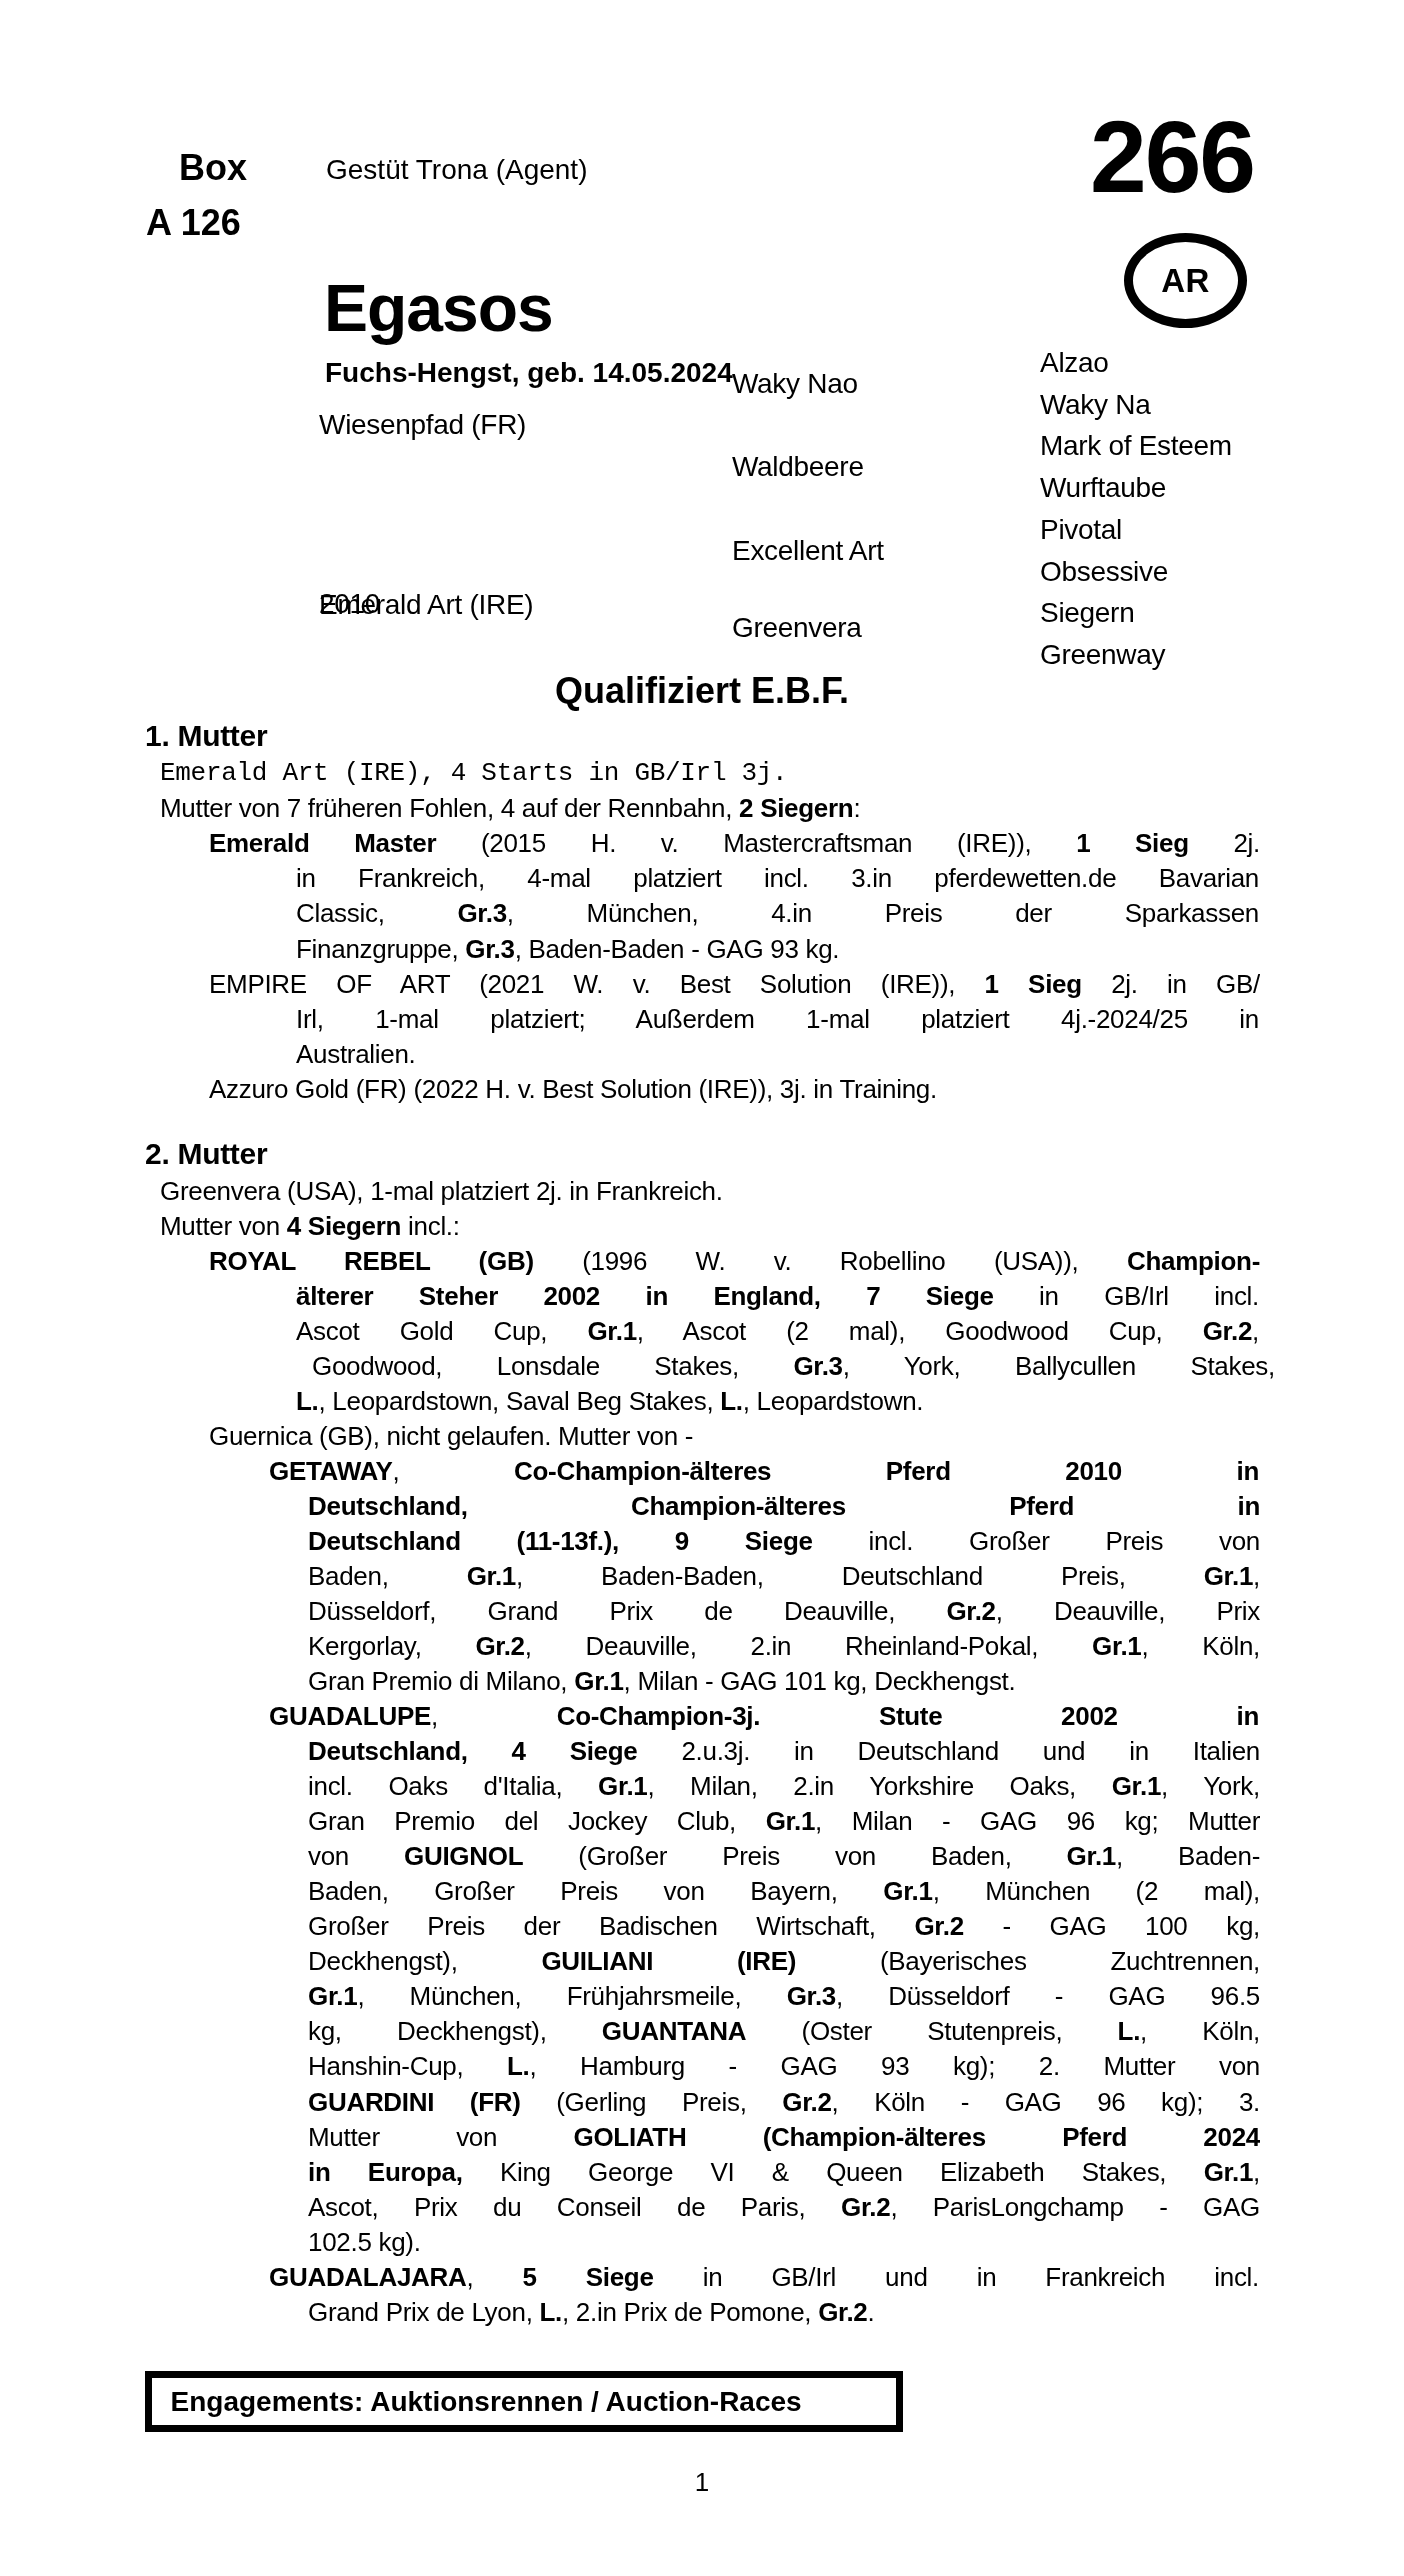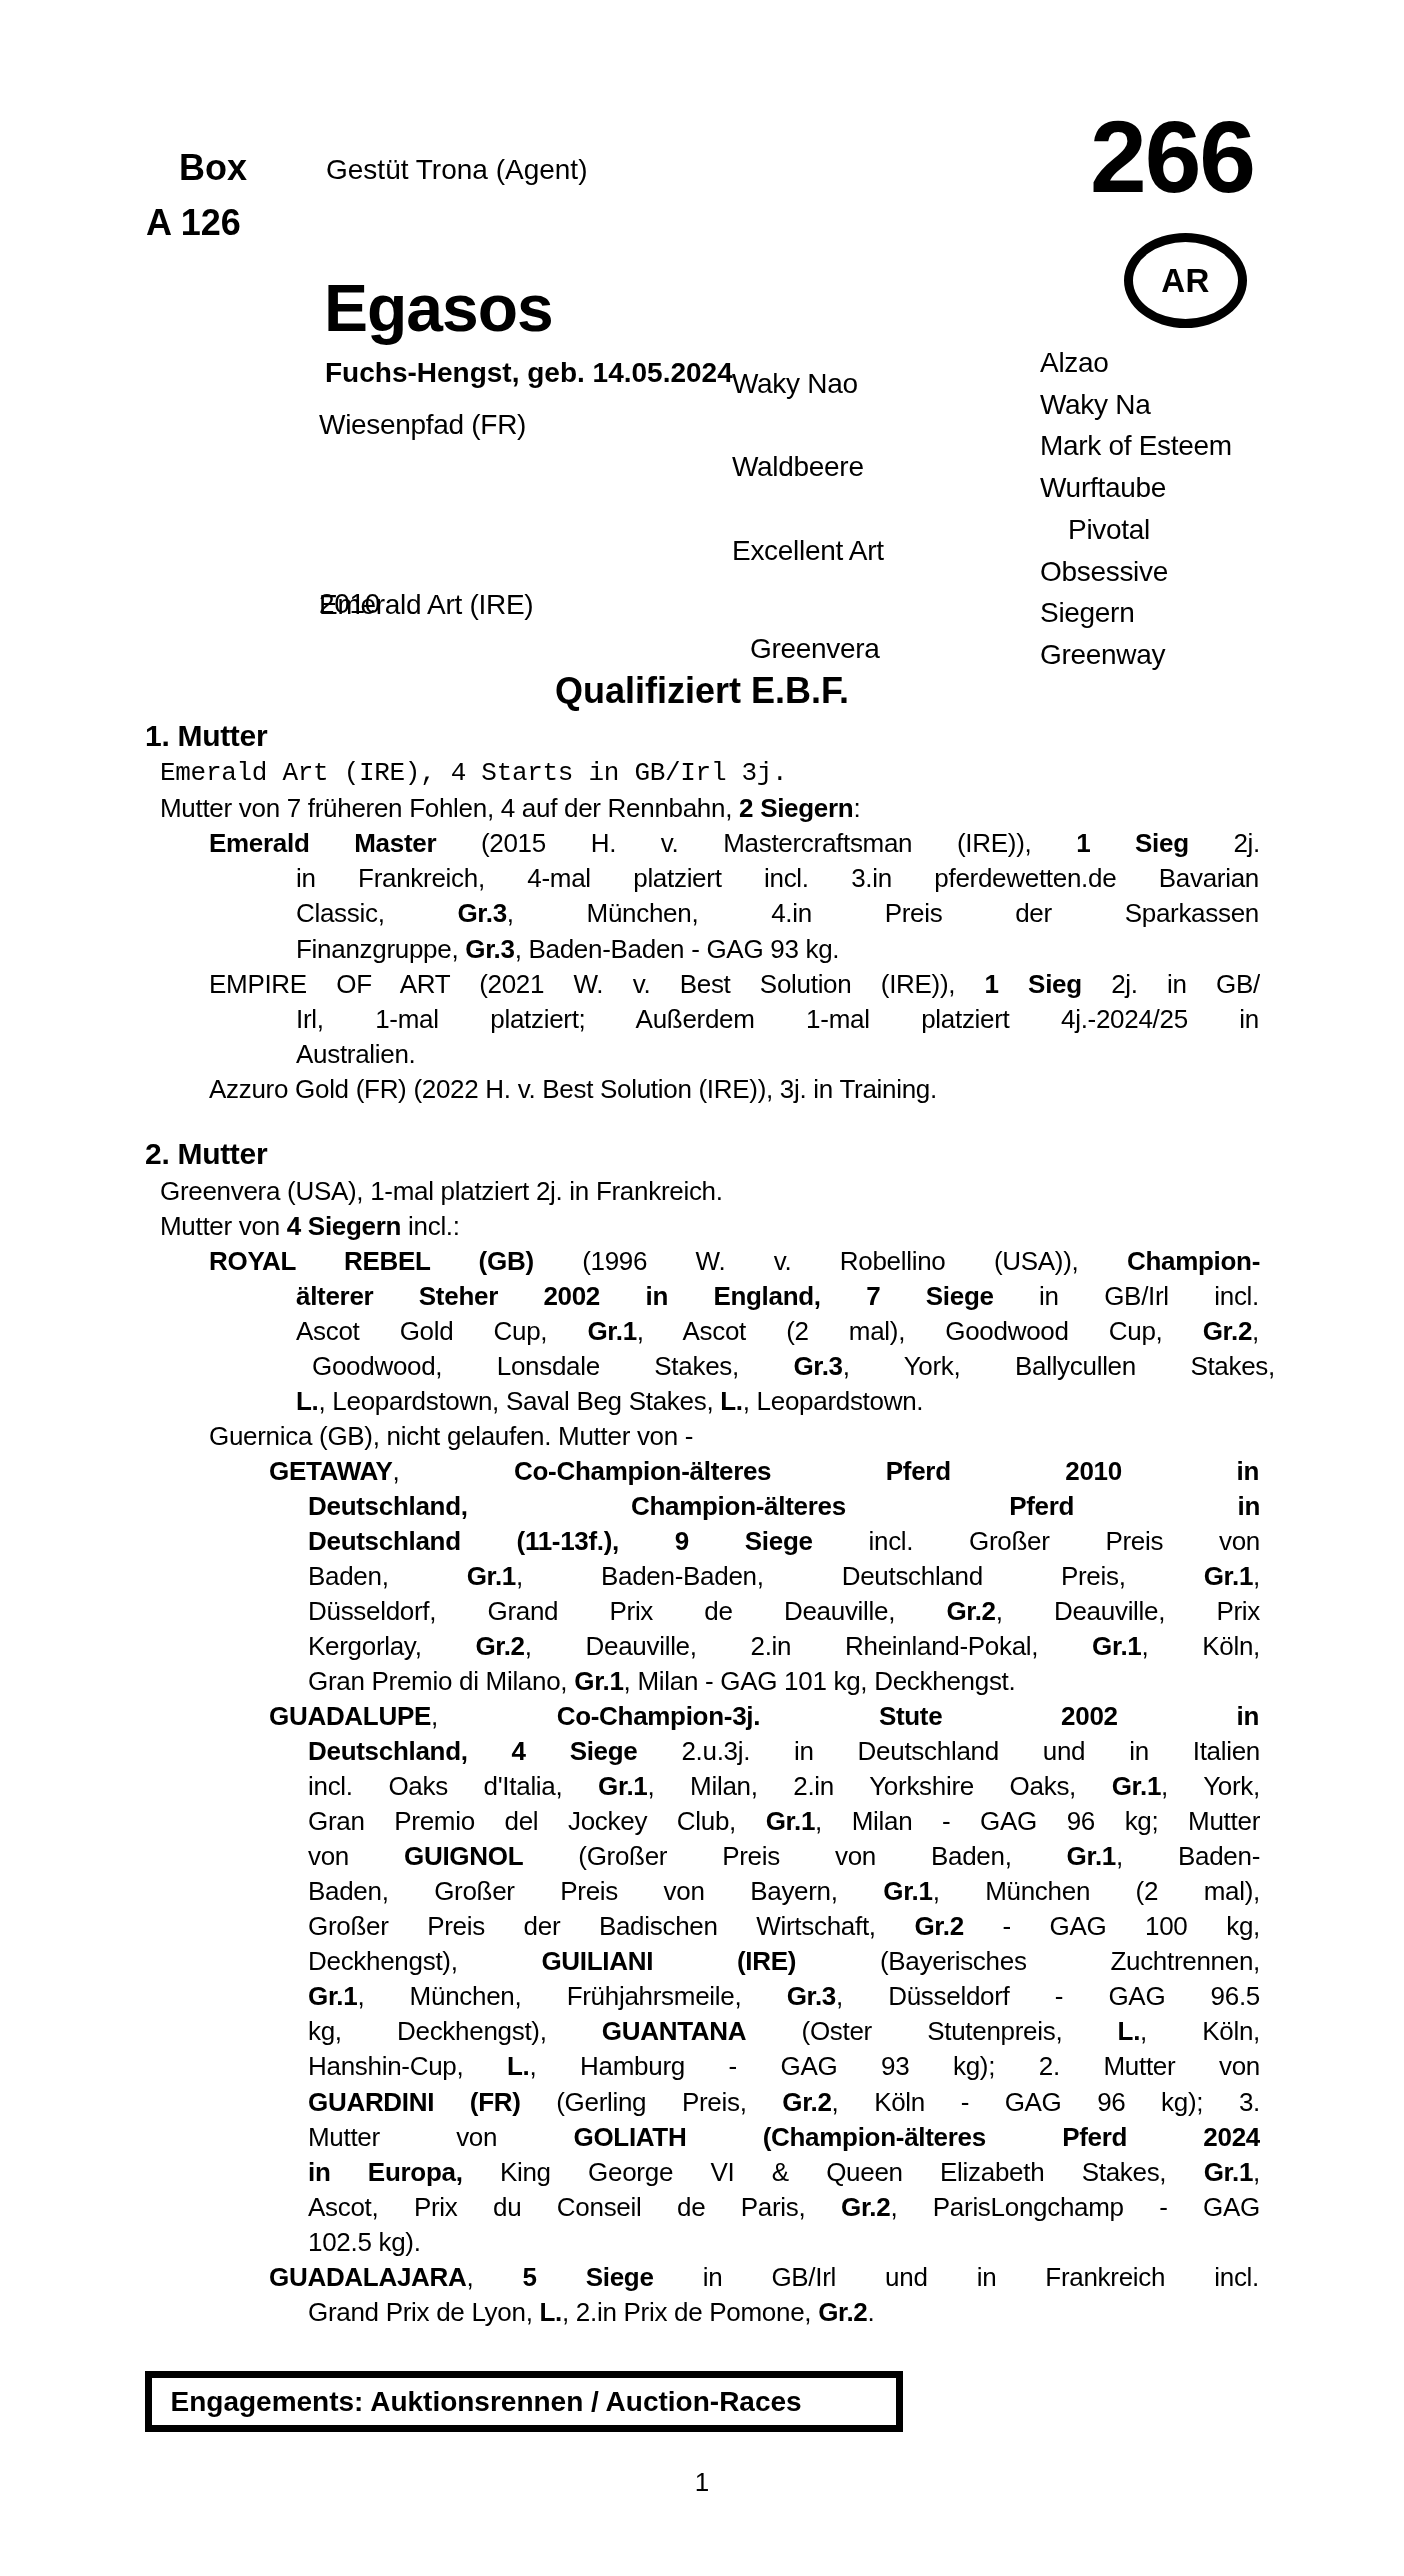--- a/index.html
+++ b/index.html
@@ -46,26 +46,26 @@
   <div class="abs horse">Egasos</div>
   <div class="abs desc">Fuchs-Hengst, geb. 14.05.2024</div>
 
   <div class="abs ped" id="pedigree">
       <div class="ped-line" style="left: 319px; top: 62px;">Wiesenpfad (FR)</div>
       <div class="ped-line" style="left: 319px; top: 206px; margin-top: 36px;">Emerald Art (IRE)</div>
       <div class="ped-line" style="left: 319px; top: 241px;">2010</div>
       <div class="ped-line" style="left: 732px; top: 20.6px;">Waky Nao</div>
       <div class="ped-line" style="left: 732px; top: 104px;">Waldbeere</div>
       <div class="ped-line" style="left: 732px; top: 188px;">Excellent Art</div>
-      <div class="ped-line" style="left: 732px; top: 286px; margin-left: 18px;">Greenvera</div>
+      <div class="ped-line" style="left: 732px; top: 265px;">Greenvera</div>
       <div class="ped-line" style="left: 1040px; top: 0px;">Alzao</div>
       <div class="ped-line" style="left: 1040px; top: 42px;">Waky Na</div>
       <div class="ped-line" style="left: 1040px; top: 83px;">Mark of Esteem</div>
       <div class="ped-line" style="left: 1040px; top: 125px;">Wurftaube</div>
-      <div class="ped-line" style="left: 1040px; top: 167px; margin-left: 28px;">Pivotal</div>
+      <div class="ped-line" style="left: 1040px; top: 167px;">Pivotal</div>
       <div class="ped-line" style="left: 1040px; top: 209px;">Obsessive</div>
       <div class="ped-line" style="left: 1040px; top: 250px;">Siegern</div>
       <div class="ped-line" style="left: 1040px; top: 292px;">Greenway</div>
     </div>
 
   <div class="abs qual">Qualifiziert E.B.F.</div>
 
   <div id="sections">
       <div class="sec-heading" style="left: 145px; top: 721px; text-align: right;">1. Mutter</div>
       <div class="line" style="left: 160px; top: 757px; width: 1100px; font-family: Liberation Mono, monospace;">Emerald Art (IRE), 4 Starts in GB/Irl 3j.</div>

